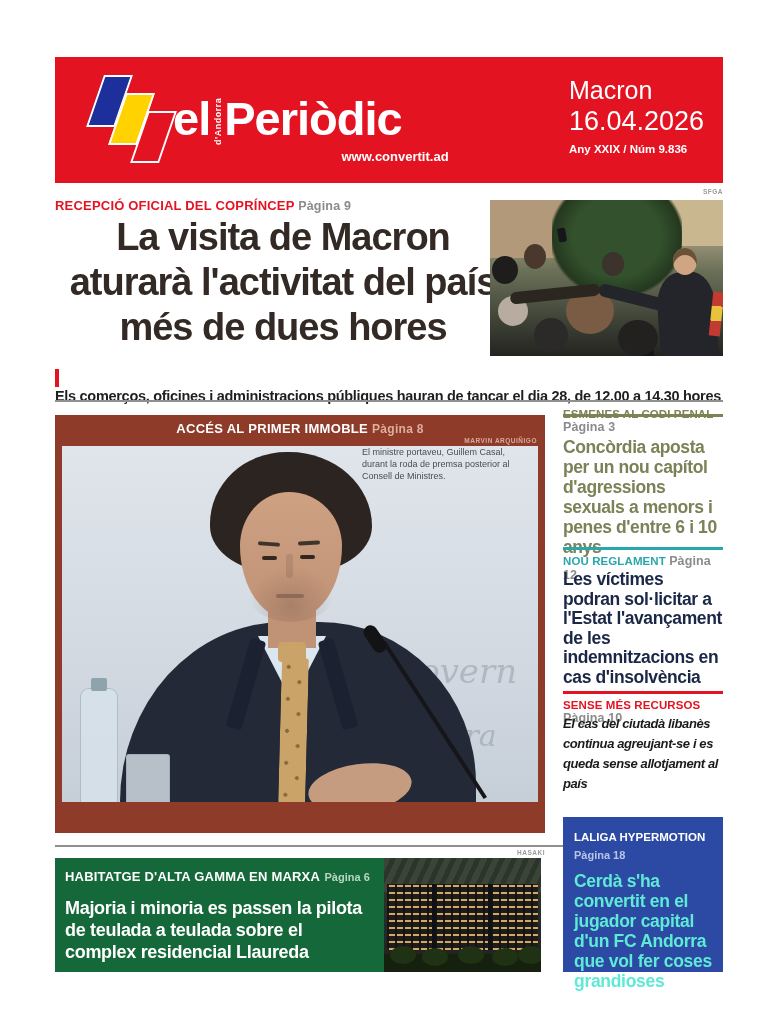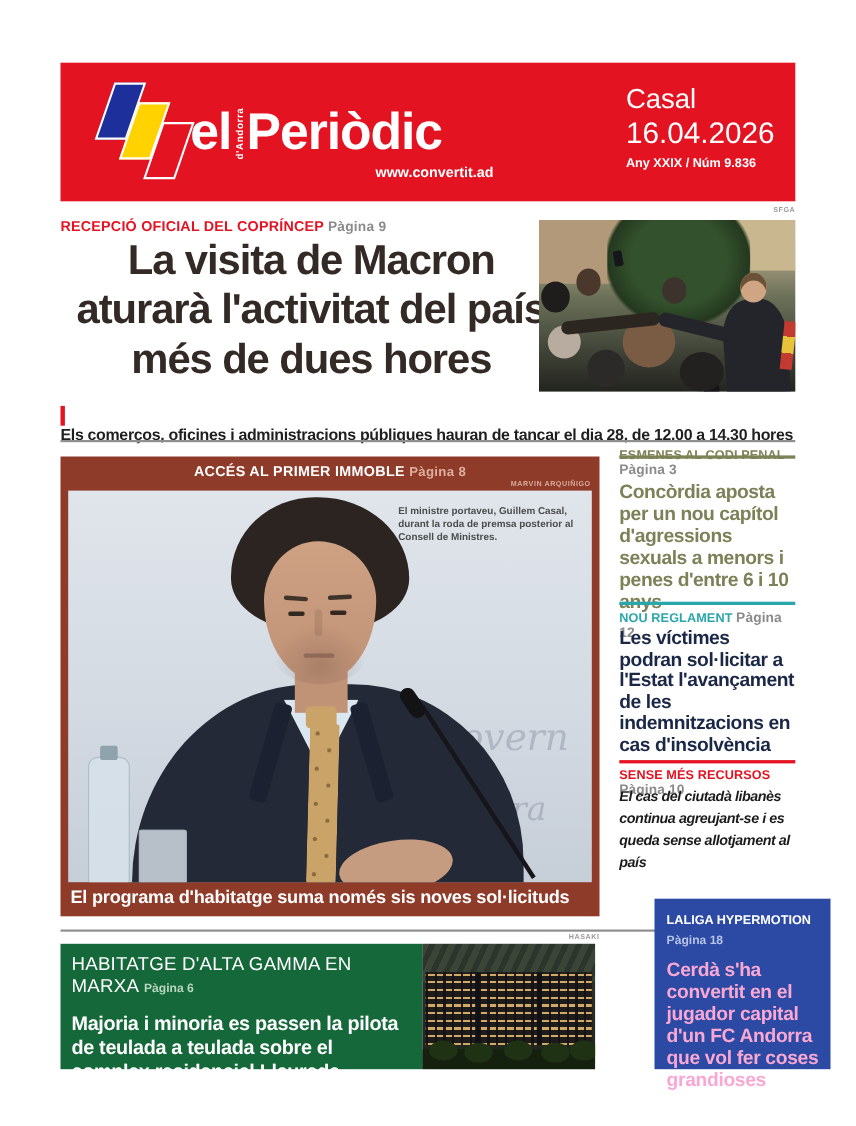--- a/index.html
+++ b/index.html
@@ -77,29 +77,29 @@
   .p-tie-knot { position:absolute; left:216px; top:196px; width:28px; height:20px; background:#c9a368; border-radius:4px; }
   .p-tie { position:absolute; left:218px; top:212px; width:27px; height:148px; background:#c9a368;
     background-image:radial-gradient(circle at 7px 9px, #8a6a3c 1.6px, transparent 2.2px), radial-gradient(circle at 18px 24px, #8a6a3c 1.6px, transparent 2.2px);
     background-size:27px 32px; transform:rotate(1.5deg); border-radius:3px 3px 6px 6px; }
   .p-hands { position:absolute; left:246px; top:318px; width:104px; height:48px; background:#c59c7f; border-radius:50%; transform:rotate(-8deg); }
   .p-bottle { position:absolute; left:18px; top:242px; width:38px; height:116px; background:rgba(214,226,234,.85); border:1px solid rgba(150,165,178,.6); border-radius:9px 9px 4px 4px; }
   .p-cap { position:absolute; left:29px; top:232px; width:16px; height:13px; background:#8fa3ad; border-radius:2px; }
   .p-glass { position:absolute; left:64px; top:308px; width:44px; height:50px; background:rgba(220,230,238,.8); border:1px solid rgba(150,165,178,.6); border-radius:3px; }
   .p-mic-arm { position:absolute; left:320px; top:196px; width:4px; height:186px; background:#16161a; transform:rotate(-33deg); transform-origin:top center; }
   .p-mic-head { position:absolute; left:306px; top:178px; width:14px; height:30px; background:#131316; border-radius:7px; transform:rotate(-34deg); }
-  .press-caption { position:absolute; left:300px; top:12px; width:162px; font-size:9px; line-height:12px; color:#4c4c4c; font-weight:700; }
+  .press-caption { position:absolute; left:300px; top:0; width:162px; font-size:9px; line-height:12px; color:#4c4c4c; font-weight:400; }
   .banner { position:absolute; left:0; bottom:0; width:100%; height:31px; }
   .banner-text { position:absolute; left:9px; top:5px; color:#fff; font-size:16.5px; font-weight:bold; letter-spacing:-.2px; white-space:nowrap; }
   .rule-mid { position:absolute; left:55px; top:845px; width:668px; height:2px; background:#8f8f8f; }
   .hasaki { position:absolute; left:400px; top:849px; width:145px; text-align:right; }
 
   
   .green-box { position:absolute; left:55px; top:858px; width:329px; height:114px; background:#15683a; padding:9px 10px; }
-  .green-kicker { color:#fff; font-size:17px; font-weight:normal; letter-spacing:.2px; }
+  .green-kicker { color:#fff; font-size:13px; font-weight:bold; letter-spacing:.2px; }
   .green-page { color:#b9d6c2; font-weight:600; font-size:11px; }
   .green-headline { margin-top:12px; color:#fff; font-size:18px; font-weight:bold; line-height:22px; letter-spacing:-.3px; }
   .building-photo { position:absolute; left:384px; top:858px; width:157px; height:114px; overflow:hidden; background:linear-gradient(180deg,#3e4a3a 0%,#2a322a 30%,#1d211c 100%); }
   .b-mountain { position:absolute; left:0; top:0; width:100%; height:34px;
     background:repeating-linear-gradient(115deg,#3a4537 0 6px,#2c352b 6px 11px); }
   .b-block { position:absolute; left:3px; top:26px; width:151px; height:66px; background-color:#1b1d20;
     background-image:repeating-linear-gradient(90deg, rgba(18,18,22,.92) 0 2px, transparent 2px 8px),
                      repeating-linear-gradient(180deg, rgba(242,194,112,.85) 1px 3px, rgba(30,28,27,1) 3px 8px); }
   .b-gap { position:absolute; top:26px; width:4px; height:66px; background:#101114; }
   .b-trees { position:absolute; left:0; bottom:0; width:100%; height:18px; background:#15200f; }
@@ -112,42 +112,42 @@
   .sb-head { font-weight:bold; letter-spacing:-.4px; }
   .sb1-rule { top:414px; background:#7e8256; }
   .sb1-kicker { top:408px; color:#7e8256; }
   .sb1-head { top:437px; color:#7c8157; font-size:17.5px; line-height:20px; }
   .sb2-rule { top:547px; background:#2aa7ad; }
   .sb2-kicker { top:554px; color:#2aa7ad; }
   .sb2-head { top:570px; color:#1b2746; font-size:17.5px; line-height:19.5px; }
   .sb3-rule { top:691px; background:#e41322; height:3px; }
   .sb3-kicker { top:699px; color:#e41322; }
   .sb3-head { top:714px; color:#1b1b1b; font-size:13px; line-height:20px;font-style:italic; }
-  .blue-box { position:absolute; left:563px; top:817px; width:160px; height:155px; background:#2c4aa3; padding:10px 11px;margin-left:32px; }
+  .blue-box { position:absolute; left:563px; top:817px; width:160px; height:155px; background:#2c4aa3; padding:10px 11px; }
   .blue-kicker { color:#fff; font-size:11.5px; font-weight:bold; }
   .blue-page { color:#b7c4e8; font-weight:600; font-size:11px; }
-  .blue-headline { margin-top:8px; color:#f9a8d4; font-size:17.5px; font-weight:bold; line-height:20px; letter-spacing:-.3px; }
+  .blue-headline { margin-top:8px; color:#5eead4; font-size:17.5px; font-weight:bold; line-height:20px; letter-spacing:-.3px; }
 </style>
 </head>
 <body>
 
 <div id="page">
 
   <header class="masthead">
     <div class="logo">
       <div class="pg pg-blue"></div>
       <div class="pg pg-yellow"></div>
       <div class="pg pg-line"></div>
     </div>
     <div class="brand">
       <span class="brand-el">el</span><span class="brand-vert">d'Andorra</span><span class="brand-periodic">Periòdic</span>
     </div>
     <div class="website">www.convertit.ad</div>
     <div class="dateblock">
-      <div class="date-day">Casal</div>
+      <div class="date-day">Macron</div>
       <div class="date-full">16.04.2026</div>
       <div class="edition">Any XXIX / Núm 9.836</div>
     </div>
   </header>
 
   <div class="kickerline lead-kicker">
     <span>RECEPCIÓ OFICIAL DEL COPRÍNCEP</span>
     <span class="kicker-page">Pàgina 9</span>
   </div>
   <h1 class="lead-headline">La visita de Macron aturarà l'activitat del país més de dues hores</h1>
@@ -207,23 +207,20 @@
       <div class="p-mouth"></div>
       <div class="p-hands"></div>
       <div class="p-bottle"></div>
       <div class="p-cap"></div>
       <div class="p-glass"></div>
       <div class="p-mic-arm"></div>
       <div class="p-mic-head"></div>
       <div class="press-caption">El ministre portaveu, Guillem Casal, durant la roda de premsa posterior al Consell de Ministres.</div>
     </div>
 
-    <div class="banner">
-      <div class="banner-text">El programa d'habitatge suma només sis noves sol·licituds</div>
-    </div>
   </section>
 
   <div class="rule-mid"></div>
   <div class="credit hasaki">HASAKI</div>
 
   <section class="green-box">
     <div>
       <span class="green-kicker">HABITATGE D'ALTA GAMMA EN MARXA</span>
       <span class="green-page">Pàgina 6</span>
     </div>

